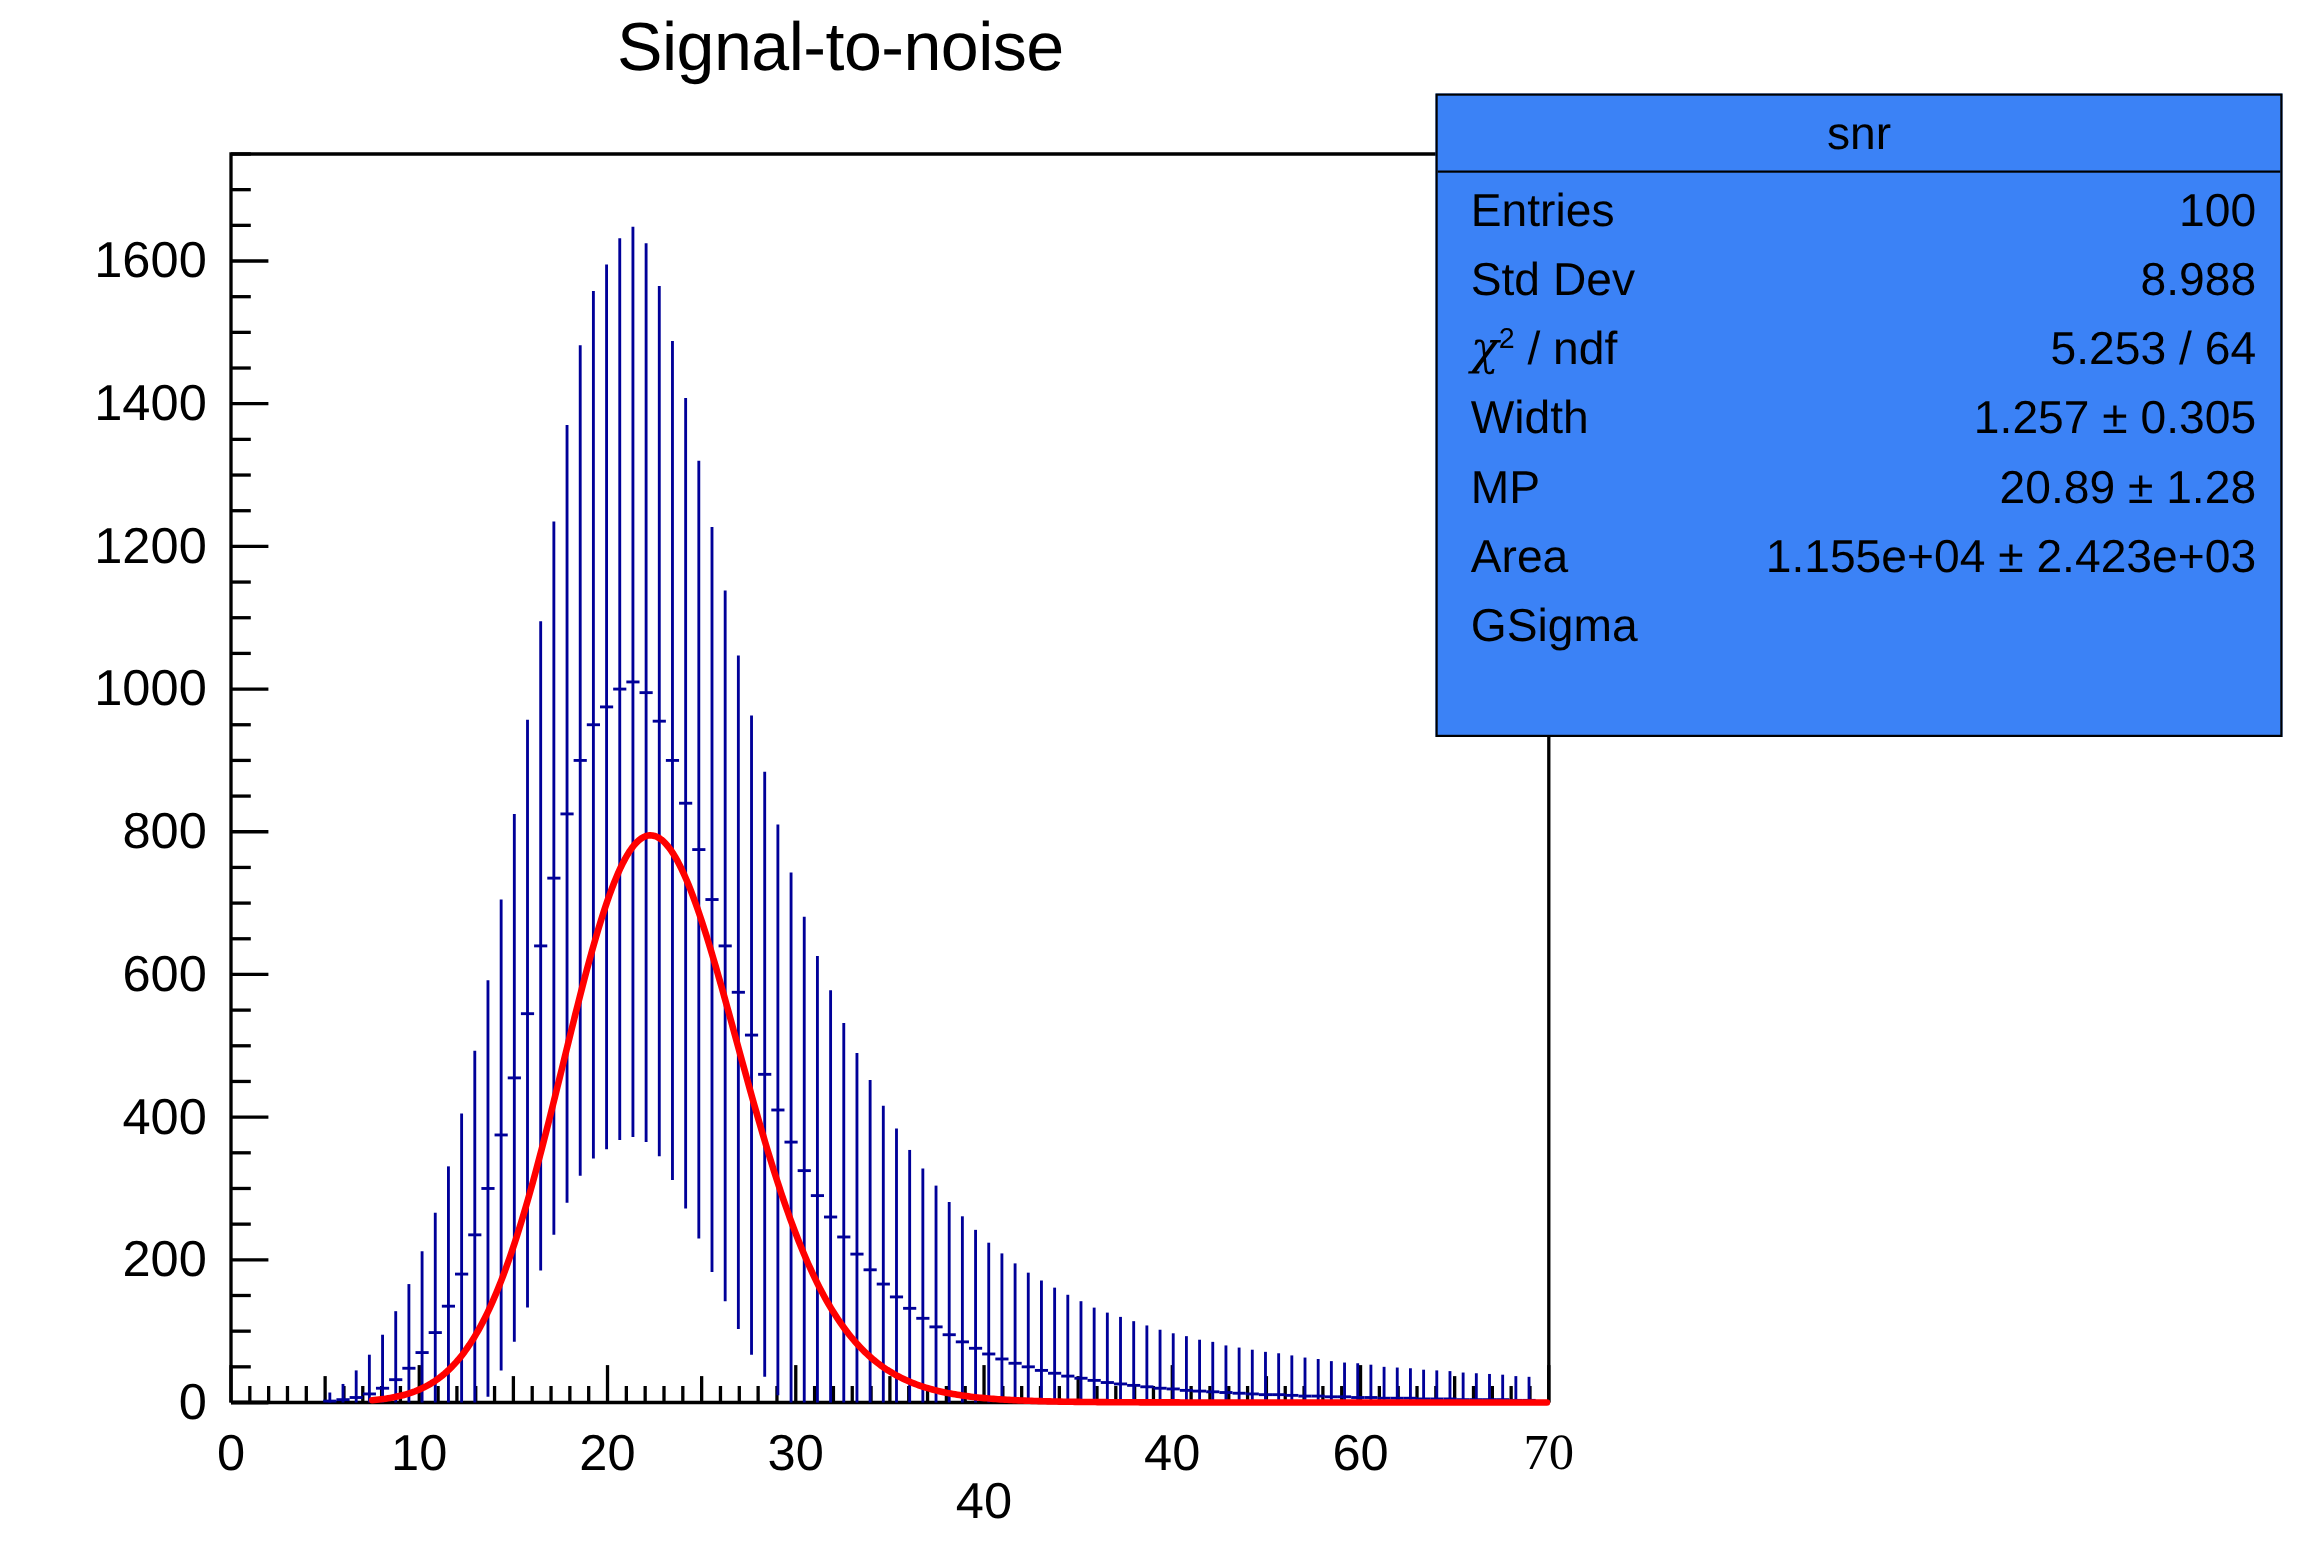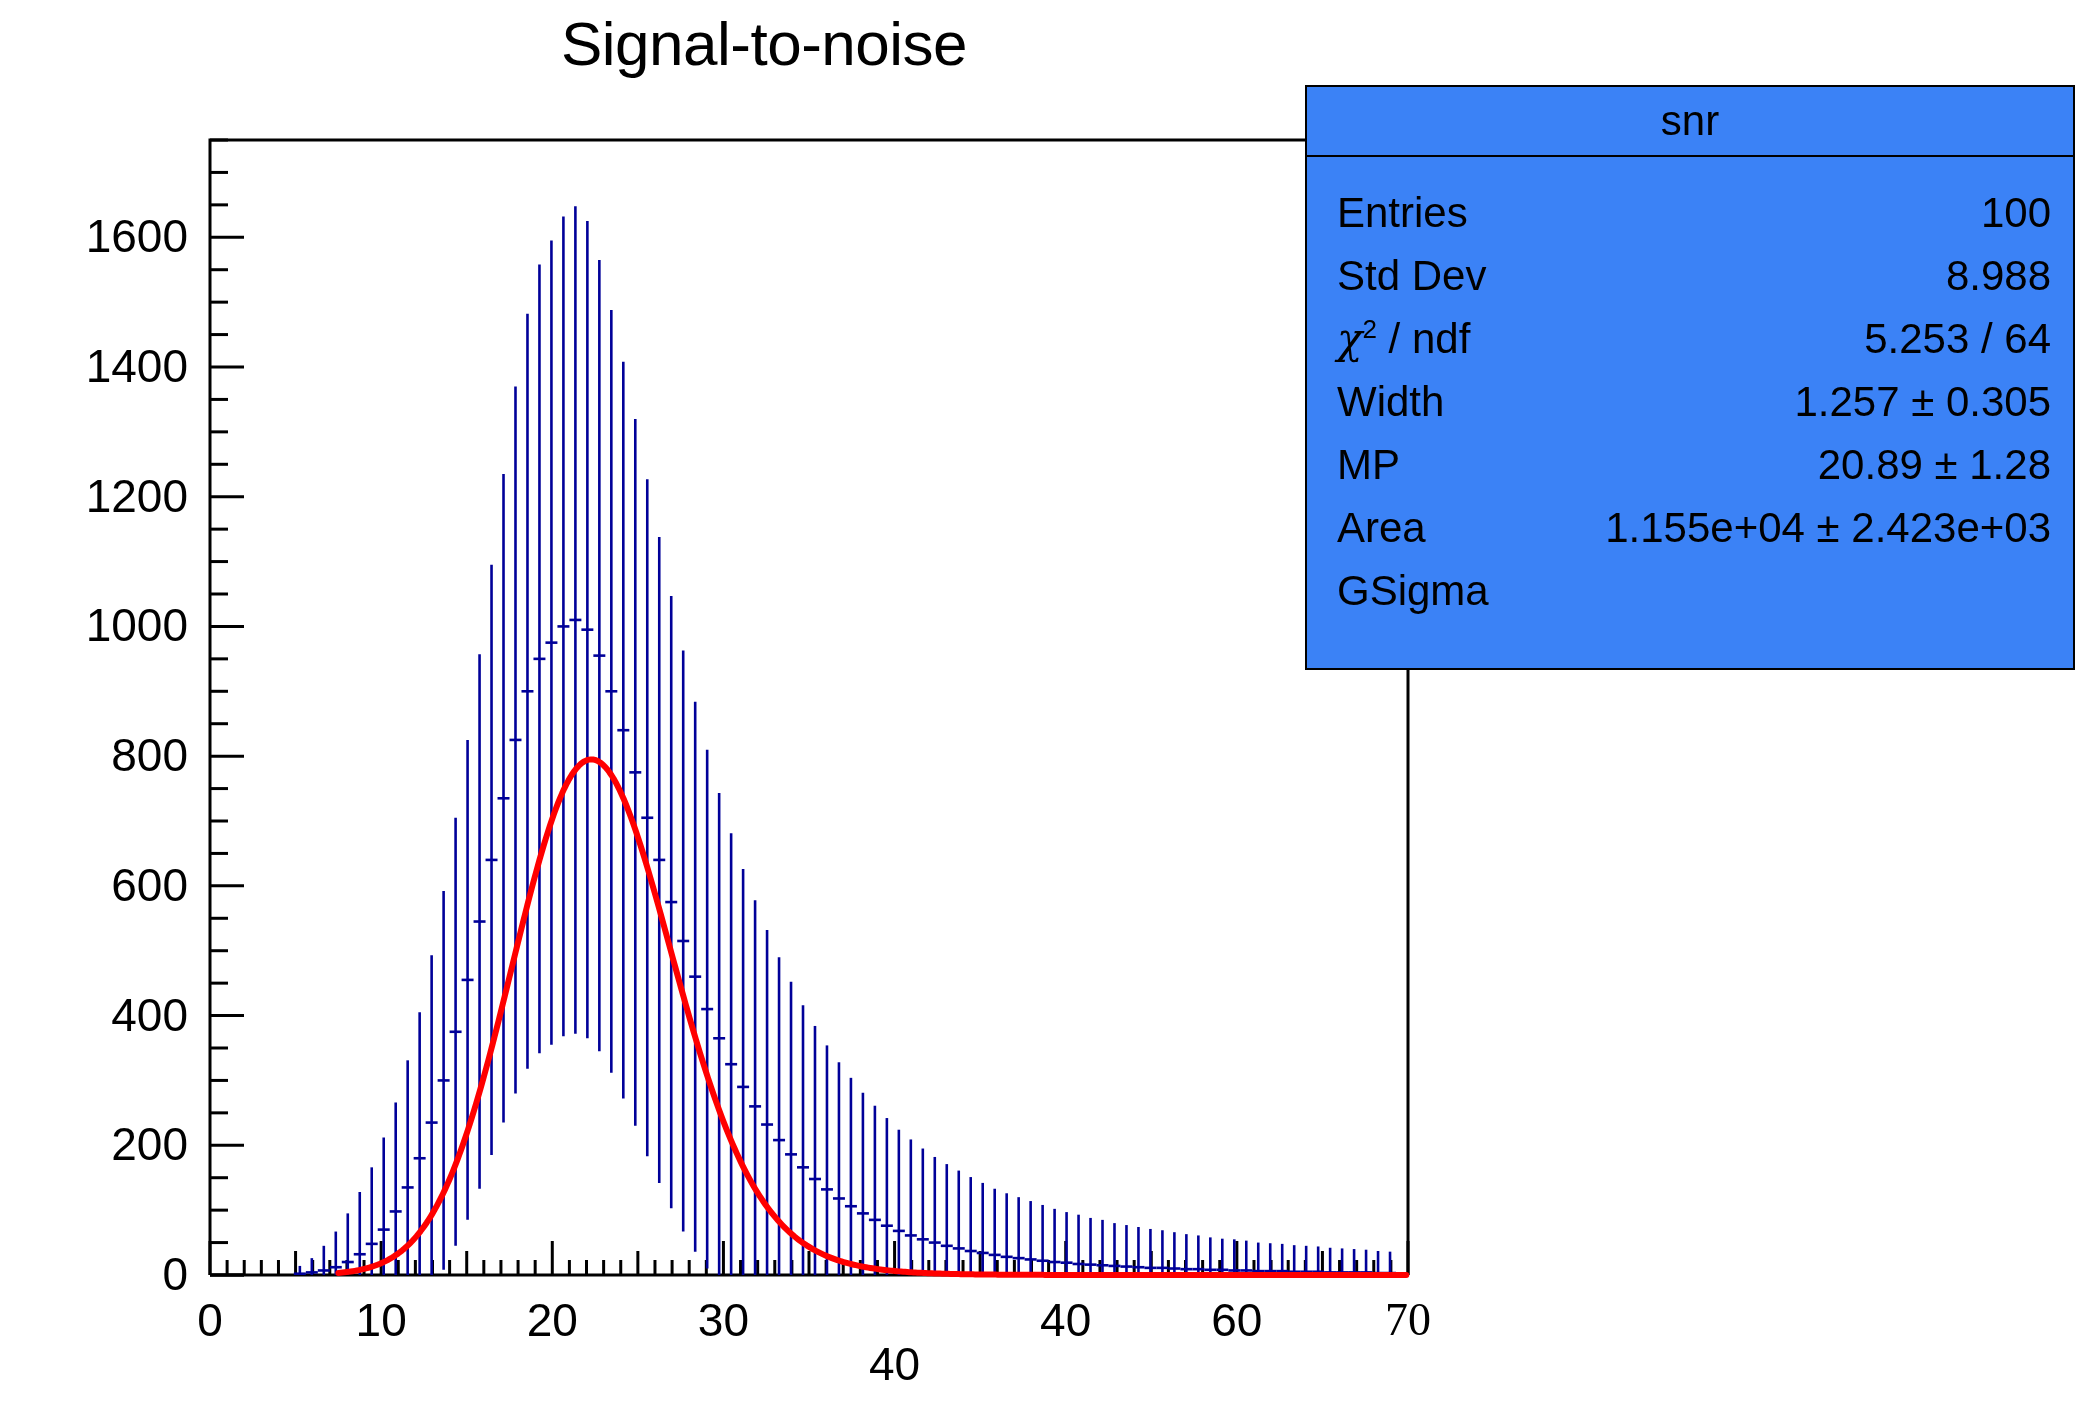--- a/index.html
+++ b/index.html
@@ -24,21 +24,21 @@
   
   #stats-box{
     position:absolute; left:1305px; top:85px; width:770px; height:585px;
     background:#3b82f6; border:2px solid #000; box-sizing:border-box;
     font-size:40px; line-height:40px;
   }
   #stats-title{
     height:68px; line-height:68px; text-align:center;
     border-bottom:2px solid #000; font-size:42px;
   }
-  .stats-rows{padding:24px 22px 0 30px;}
+  .stats-rows{padding:2px 22px 0 30px;}
   .stats-row{
     display:flex; justify-content:space-between; align-items:baseline;
     height:63px; line-height:63px; font-size:42px; white-space:nowrap;
   }
   .stats-row .sv{text-align:right;}
   .chi-sup{font-size:26px; vertical-align:super; line-height:0;}
   .chi-glyph{font-family:"DejaVu Serif",serif; font-style:italic; font-size:42px;}
 
   
   .ylab{position:absolute; text-align:right; font-size:46px; line-height:46px;}

